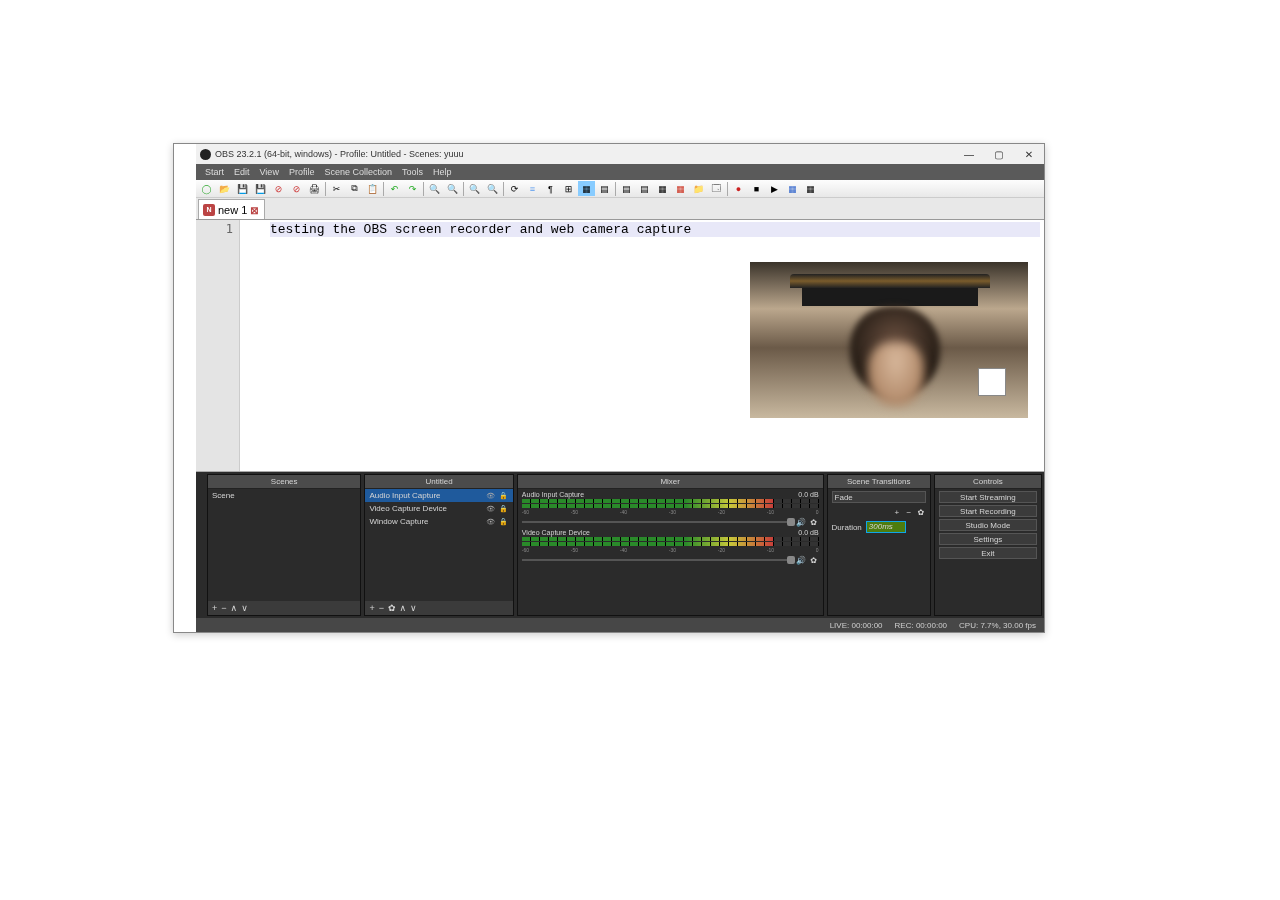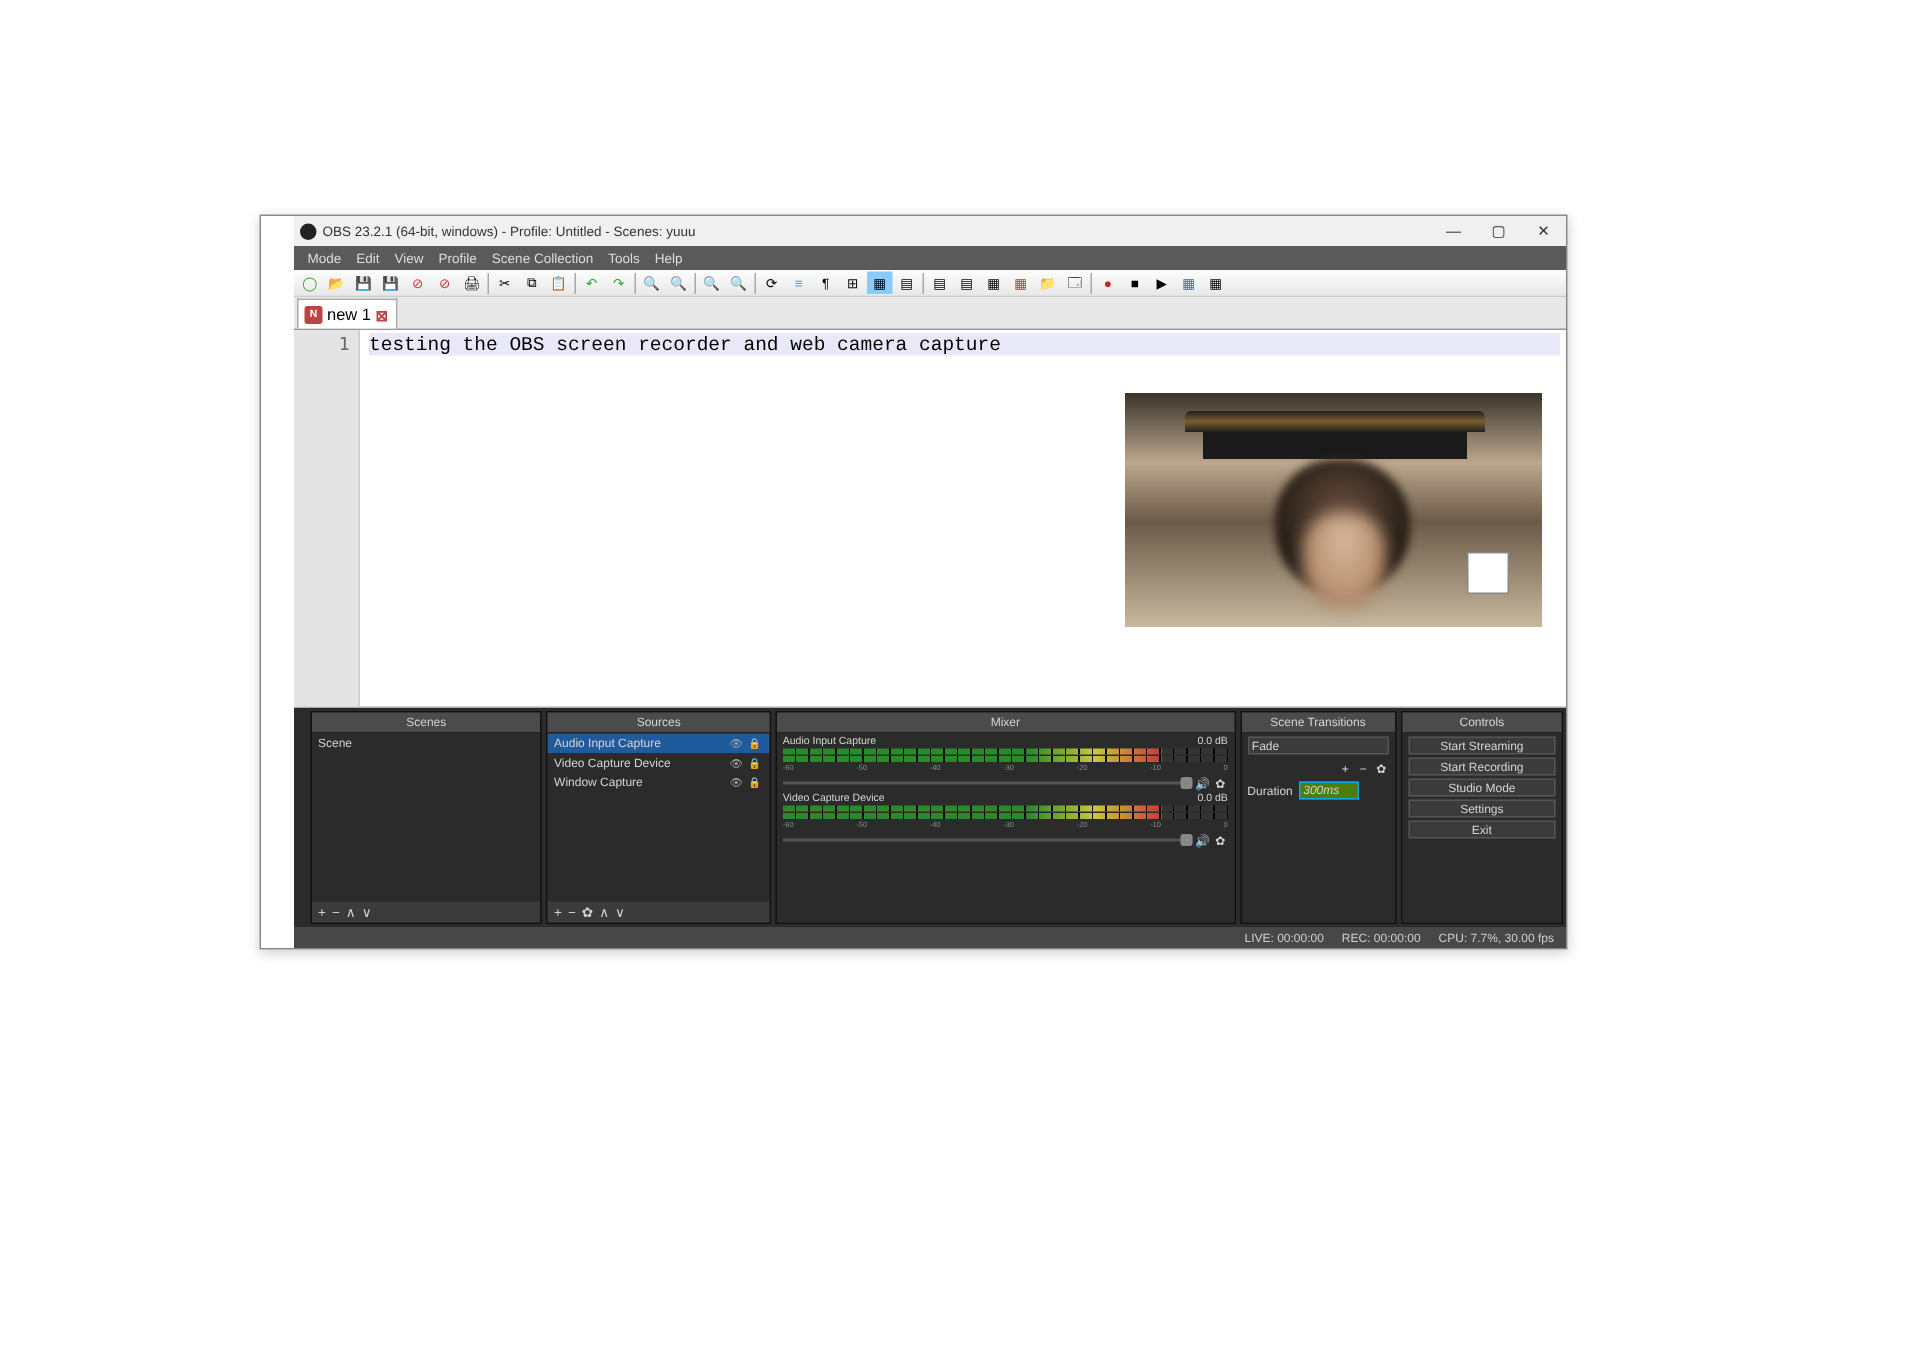--- a/index.html
+++ b/index.html
@@ -15,21 +15,21 @@
   .toolbar { height: 18px; background: linear-gradient(#fdfdfd,#e8e8e8); border-bottom: 1px solid #ccc; display: flex; align-items: center; padding: 0 2px; gap: 1px; }
   .tb-btn { width: 17px; height: 15px; border: 1px solid transparent; display:flex;align-items:center;justify-content:center;font-size:9px; cursor:pointer;}
   .tb-sep { width: 1px; height: 14px; background: #aaa; margin: 0 1px; }
   .tabbar { height: 22px; background: #e8e8e8; border-bottom: 1px solid #999; display: flex; align-items: flex-end; padding-left: 2px; padding-top:2px;}
   .tab { height: 20px; background: #fff; border: 1px solid #aaa; border-bottom: none; padding: 1px 4px; display: flex; align-items: center; font-size: 11px; gap: 3px; justify-content: center; }
   .tab-icon { width: 12px; height: 12px; background: #b44; border-radius:2px; display:flex;align-items:center;justify-content:center;color:#fff;font-size:7px;font-weight:bold;}
   .tab-close { width: 10px; height: 10px; color:#b44; font-weight:bold; cursor:pointer;font-size:10px;}
   .editor { display: flex; height: 252px; background: #fff; border-bottom: 1px solid #aaa;}
   .gutter { width: 44px; background: #e4e4e4; border-right: 1px solid #ccc; text-align: right; padding: 2px 6px 0 0; font-family: monospace; font-size: 12px; color: #666; }
   .code { flex:1; padding: 2px 4px 0 6px; font-family: "Courier New", monospace; font-size: 13px; color: #000; position:relative;}
-  .code-line { background: #e8e8f8; }
+  .code-line { background: #e8e8f8; margin-left: 24px; }
   .webcam { position: absolute; left: 510px; top: 42px; width: 278px; height: 156px; background: linear-gradient(#3a332a 0%, #bba78d 30%, #6b5a48 55%, #c8b89f 100%); overflow:hidden;}
   .frame-top { position:absolute; left:40px; top:12px; width:200px; height:14px; background: linear-gradient(#222, #7a5c2c, #222); border-radius: 4px 4px 0 0;}
   .frame-in { position:absolute; left:52px; top:26px; width:176px; height:18px; background:#1a1a1a;}
   .head { position:absolute; left:100px; top:44px; width:90px; height:90px; background: radial-gradient(circle at 50% 40%, #6b5040 0%, #2a2018 60%); border-radius: 45% 48% 48% 48%; filter: blur(3px);}
   .face { position:absolute; left:118px; top:80px; width:56px; height:64px; background: radial-gradient(ellipse at 50% 30%, #d8b89c 0%, #b08868 70%); border-radius: 40% 40% 48% 48%; filter: blur(5px);}
   .switch { position:absolute; right:22px; bottom:22px; width:28px; height:28px; background:#fff; border:1px solid #888;}
   .docks { display: flex; background: #2b2b2b; height: 146px; }
   .dock { display:flex; flex-direction:column; border: 1px solid #111; margin: 2px 1px 2px 2px; }
   .dock-scenes { width: 157px; margin-left: 11px; }
   .dock-sources { width: 152px; }
@@ -68,21 +68,21 @@
     <div class="title-icon"></div>
     <div class="title-text">OBS 23.2.1 (64-bit, windows) - Profile: Untitled - Scenes: yuuu</div>
     <div class="win-btns">
       <div class="win-btn">—</div>
       <div class="win-btn">▢</div>
       <div class="win-btn">✕</div>
     </div>
   </div>
 
   <div class="menubar">
-    <div class="menu-item">Mode</div>
+    <div class="menu-item">Start</div>
     <div class="menu-item">Edit</div>
     <div class="menu-item">View</div>
     <div class="menu-item">Profile</div>
     <div class="menu-item">Scene Collection</div>
     <div class="menu-item">Tools</div>
     <div class="menu-item">Help</div>
   </div>
 
   <div class="toolbar">
     <div class="tb-btn" style="color:#3a3">◯</div>
@@ -161,21 +161,21 @@
       </div>
       <div class="dock-footer">
         <span>+</span>
         <span>−</span>
         <span>∧</span>
         <span>∨</span>
       </div>
     </div>
 
     <div class="dock dock-sources">
-      <div class="dock-header">Sources</div>
+      <div class="dock-header">Untitled</div>
       <div class="dock-body">
         <div class="list-item sel">
             <span>Audio Input Capture</span>
             <span class="eye">👁 🔒</span>
           </div>
         <div class="list-item">
             <span>Video Capture Device</span>
             <span class="eye">👁 🔒</span>
           </div>
         <div class="list-item">

